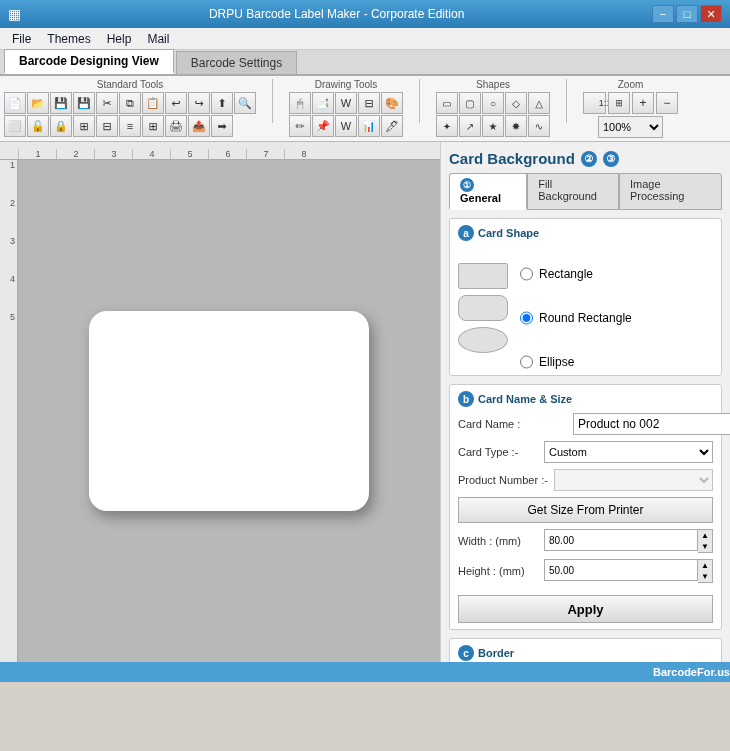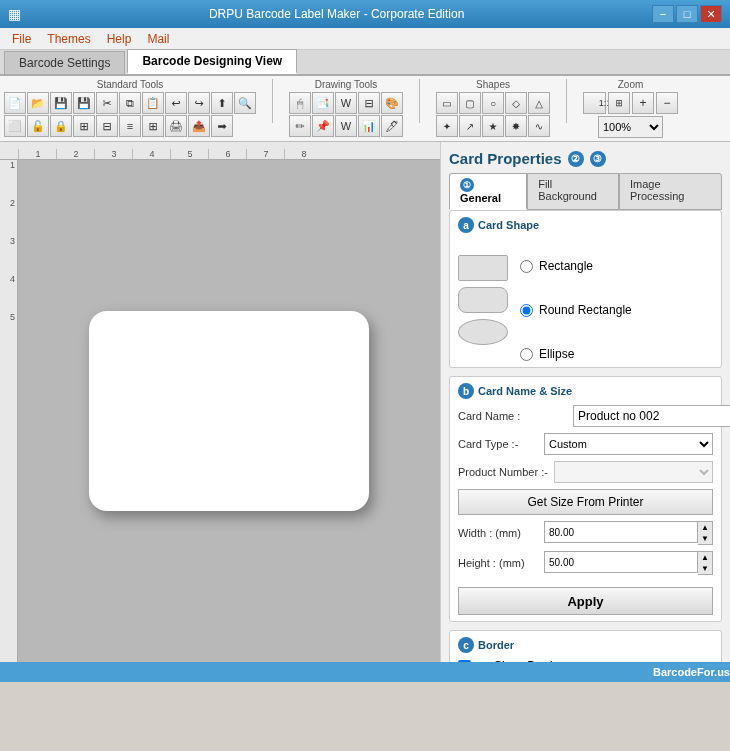--- a/index.html
+++ b/index.html
@@ -37,21 +37,21 @@
       height: 22px;
       display: flex;
       align-items: center;
       padding: 0 4px;
       border-bottom: 1px solid #ccc;
     }
     .menu-item {
       padding: 2px 8px;
       cursor: pointer;
       font-size: 12px;
-      color: #c2410c;
+      color: #0f172a;
     }
 
     
     .tab-bar {
       background: #d9d9d9;
       height: 26px;
       display: flex;
       align-items: flex-end;
       padding: 0 4px;
       border-bottom: 2px solid #ababab;
@@ -188,20 +188,21 @@
       border-radius: 50%;
       background: #2b7bb9;
       color: white;
       font-size: 10px;
       display: flex; align-items: center; justify-content: center;
       font-weight: bold;
     }
     .props-tabs {
       display: flex;
       gap: 0;
+      margin-bottom: 8px;
     }
     .props-tab {
       padding: 4px 10px;
       border: 1px solid #aaa;
       cursor: pointer;
       font-size: 11px;
       background: #e0e0e0;
       color: #333;
     }
     .props-tab.active {
@@ -259,21 +260,20 @@
     .shape-preview.rect { border-radius: 2px; }
     .shape-preview.round-rect { border-radius: 8px; }
     .shape-preview.ellipse { border-radius: 50%; }
     .radio-options {
       display: flex;
       flex-direction: column;
       gap: 10px;
     }
     .radio-row {
       display: flex;
-      align-items: center;
       gap: 6px;
       font-size: 12px;
       margin-top: 20px;
     }
     input[type="radio"] { cursor: pointer; }
 
     
     .form-row {
       display: flex;
       align-items: center;
@@ -411,22 +411,22 @@
 </div>
 
 <div class="menu-bar">
   <span class="menu-item">File</span>
   <span class="menu-item">Themes</span>
   <span class="menu-item">Help</span>
   <span class="menu-item">Mail</span>
 </div>
 
 <div class="tab-bar">
+  <div class="tab active">Barcode Designing View</div>
   <div class="tab">Barcode Settings</div>
-  <div class="tab active">Barcode Designing View</div>
 </div>
 
 <div class="toolbar-area">
 
   <div class="toolbar-group">
     <div class="toolbar-group-label">Standard Tools</div>
     <div class="toolbar-buttons">
       <div class="toolbar-row">
         <button class="tb-btn" title="New">📄</button>
         <button class="tb-btn" title="Open">📂</button>
@@ -548,21 +548,21 @@
     </div>
 
     <div class="canvas-inner">
       <div class="card-preview"></div>
     </div>
   </div>
 
   <div class="props-panel">
 
     <div class="props-title">
-      <span>Card Properties</span>
+      <span>Card Background</span>
       <span class="circle-badge">②</span>
       <span class="circle-badge">③</span>
     </div>
 
     <div class="props-tabs">
       <div class="props-tab active">
         <span class="circle-badge" style="display:inline-flex; width:14px; height:14px; font-size:9px; margin-right:3px;">①</span>
         <span>General</span>
       </div>
       <div class="props-tab">Fill Background</div>

